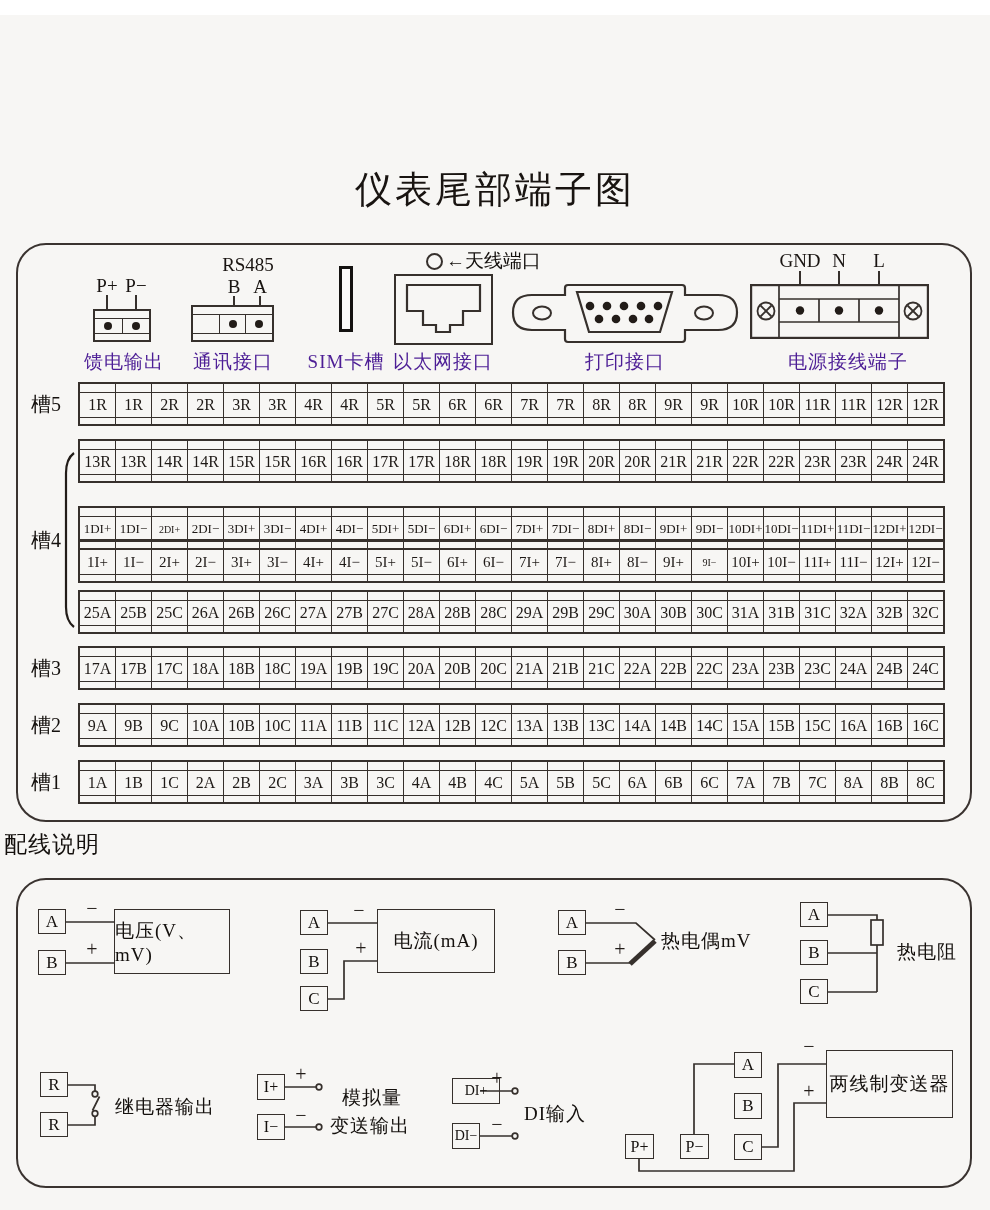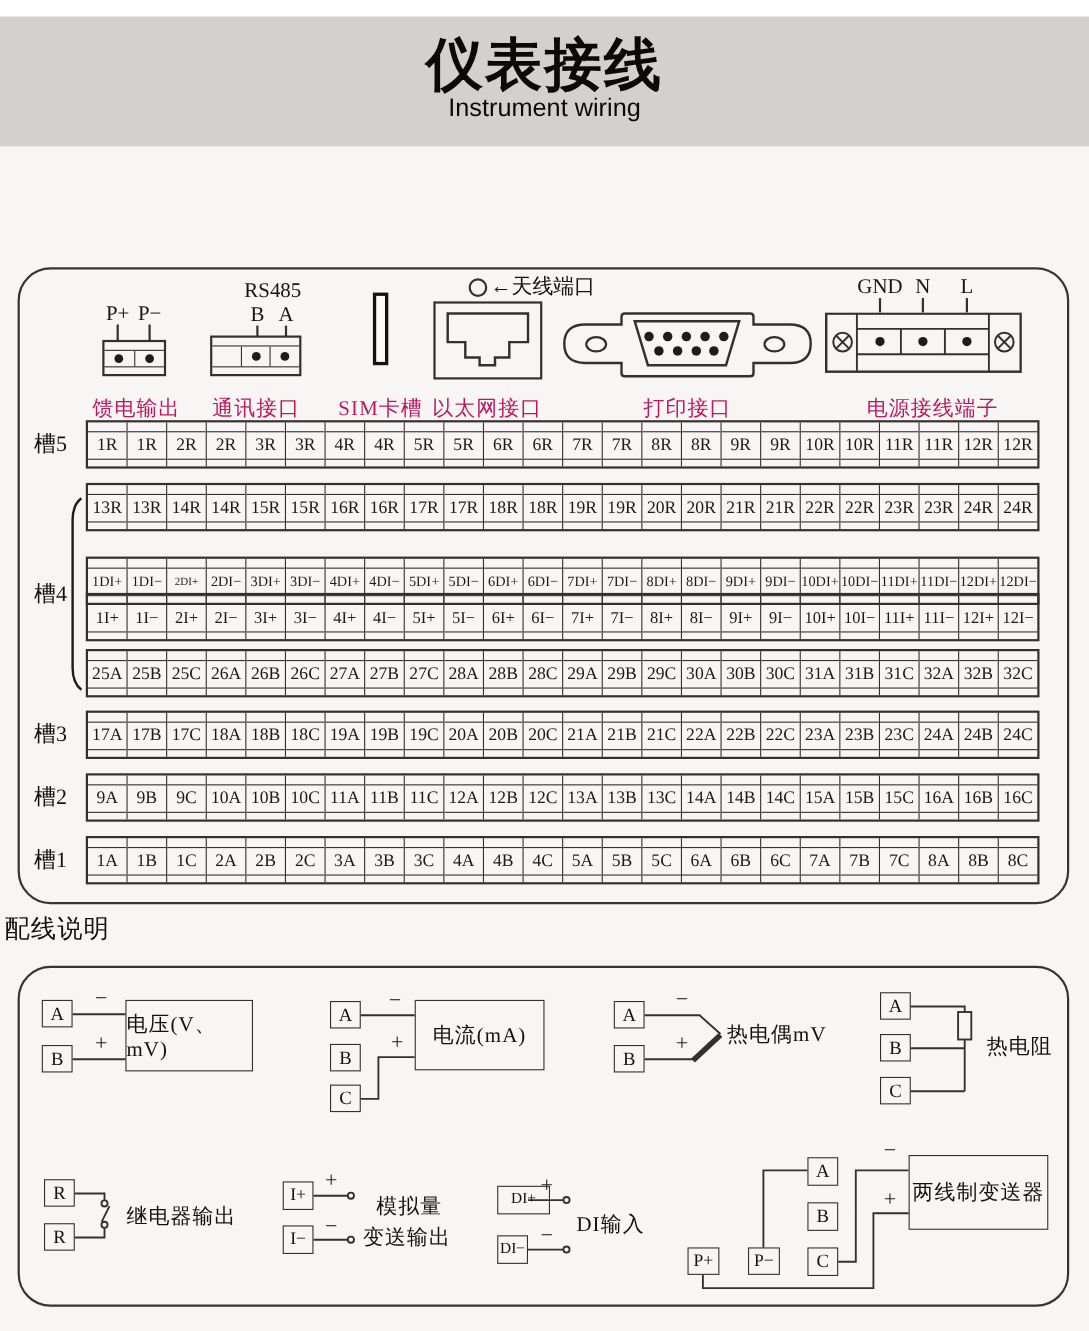--- a/index.html
+++ b/index.html
@@ -22,21 +22,21 @@
   
   .tb{position:absolute;border:2px solid #36302c;box-sizing:border-box;display:flex;flex-direction:column;}
   .tb .bt{height:7px;border-bottom:1.6px solid #36302c;}
   .tb .bm{flex:1;display:flex;}
   .tb .tc{flex:1;border-left:1.6px solid #36302c;position:relative;}
   .tb .tc:first-child{border-left:none;}
   .dot{position:absolute;left:50%;top:50%;transform:translate(-50%,-50%);width:8px;height:8px;border-radius:50%;background:#221c18;}
   .tb .bb{height:6px;border-top:1.6px solid #36302c;}
 
   .pinlbl{position:absolute;transform:translateX(-50%);font:19px/22px "Liberation Serif",serif;color:#191411;white-space:nowrap;}
-  .blklbl{position:absolute;transform:translateX(-50%);top:115px;font:19px/23px "Liberation Serif",serif;color:#be185d;white-space:nowrap;letter-spacing:1px;}
+  .blklbl{position:absolute;transform:translateX(-50%);top:105px;font:19px/23px "Liberation Serif",serif;color:#4c1d95;white-space:nowrap;letter-spacing:1px;}
   .vwire{position:absolute;width:1.7px;background:#36302c;}
 
   .sim-slot{position:absolute;left:321px;top:21px;width:14px;height:66px;border:3.4px solid #141210;background:#fbfaf9;box-sizing:border-box;}
   .eth{position:absolute;left:376px;top:29px;width:99px;height:71px;border:2.2px solid #36302c;box-sizing:border-box;}
   .ant-circle{position:absolute;left:408px;top:8px;width:17px;height:17px;border:2px solid #36302c;border-radius:50%;box-sizing:border-box;}
   .ant-lbl{position:absolute;left:428px;top:5px;font:19px/22px "Liberation Serif",serif;color:#14100d;}
 
   
   .strip{position:absolute;left:60px;width:867px;height:44px;border:2px solid #36302c;box-sizing:border-box;display:flex;}
   .cell{flex:1;border-left:1.5px solid #36302c;display:flex;flex-direction:column;min-width:0;}
@@ -53,24 +53,21 @@
   .wlbl{position:absolute;font:19px/23px "Liberation Serif",serif;color:#14100d;white-space:nowrap;letter-spacing:1px;}
   svg{display:block;}
   .overlay{position:absolute;left:0;top:0;pointer-events:none;}
 </style>
 </head>
 <body>
 
 <div class="page">
 
   <div class="top-white"></div>
-  <div class="band">
-    <h1>仪表接线</h1>
-    <div class="sub">Instrument wiring</div>
-  </div>
+  <div class="sec-title">仪表尾部端子图</div>
 
   <div class="panel" id="panel1">
 
     <div class="pinlbl" style="left:89px;top:30px;">P+</div>
     <div class="pinlbl" style="left:118px;top:30px;">P−</div>
     <div class="vwire" style="left:88px;top:50px;height:15px;"></div>
     <div class="vwire" style="left:117px;top:50px;height:15px;"></div>
     <div class="tb" style="left:75px;top:64px;width:58px;height:33px;">
       <div class="bt"></div>
       <div class="bm">
@@ -801,21 +798,21 @@
           </div>
           <div class="cell">
             <div class="ct"></div>
             <div class="cm" style="font-size: 15px;">
               <span>9I+</span>
             </div>
             <div class="cb"></div>
           </div>
           <div class="cell">
             <div class="ct"></div>
-            <div class="cm" style="font-size: 15px;">
+            <div class="cm" style="font-size: 10px;">
               <span>9I−</span>
             </div>
             <div class="cb"></div>
           </div>
           <div class="cell">
             <div class="ct"></div>
             <div class="cm" style="font-size: 15px;">
               <span>10I+</span>
             </div>
             <div class="cb"></div>

